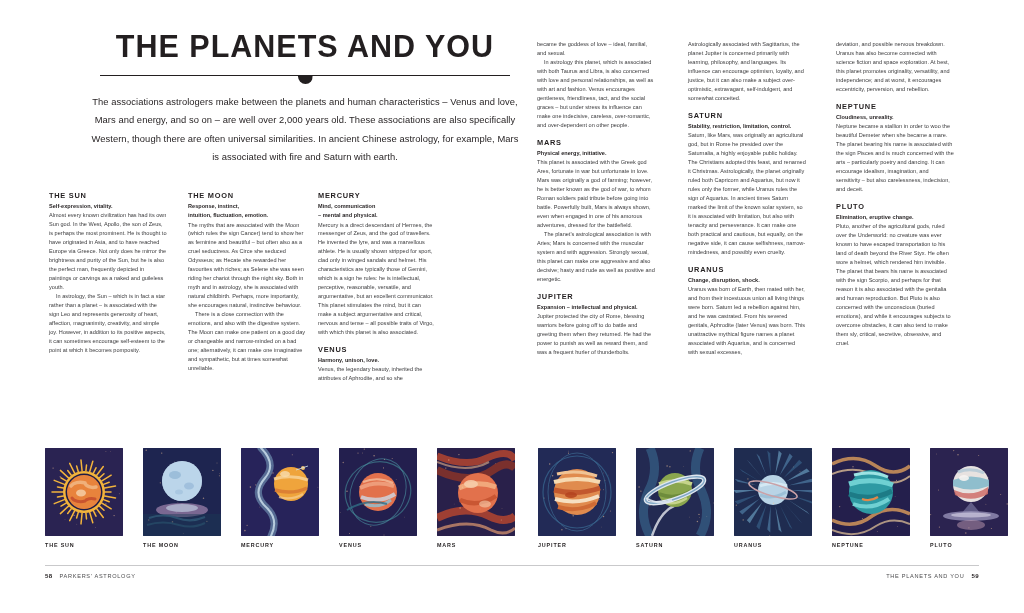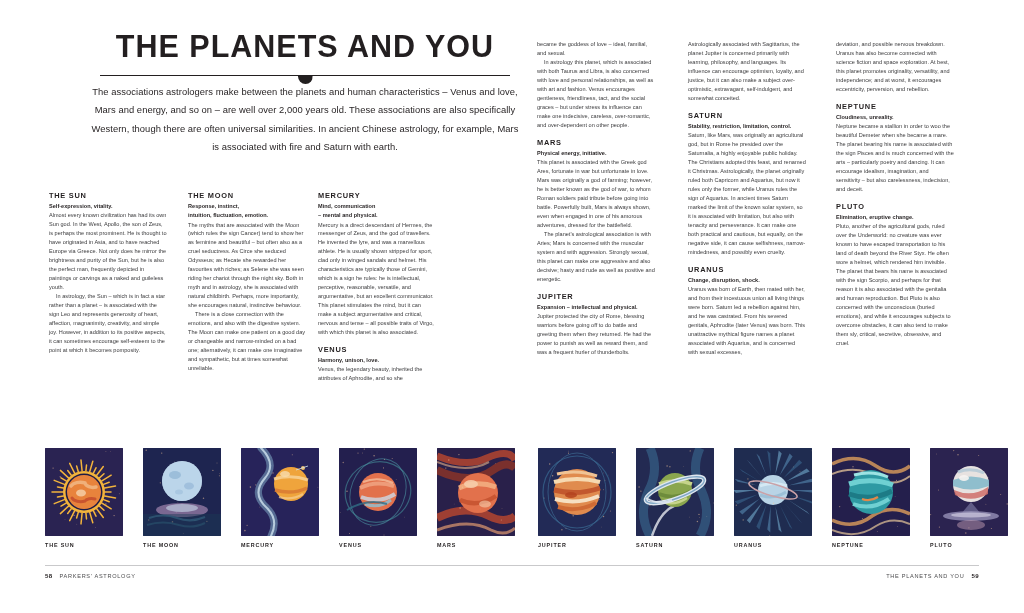--- a/index.html
+++ b/index.html
@@ -56,21 +56,21 @@
     width: 15px;
     height: 15px;
     margin-left: -7.5px;
     border-radius: 50%;
     background: #231f20;
     clip-path: inset(45% 0 0 0);
   }
   .intro {
     font-size: 9.4px;
     line-height: 1.95;
-    margin-top: 0;
+    margin-top: 10px;
     color: #231f20;
     letter-spacing: 0.05px;
   }
 
   
   .col {
     position: absolute;
     width: 118px;
     font-size: 5.55px;
     line-height: 1.62;

